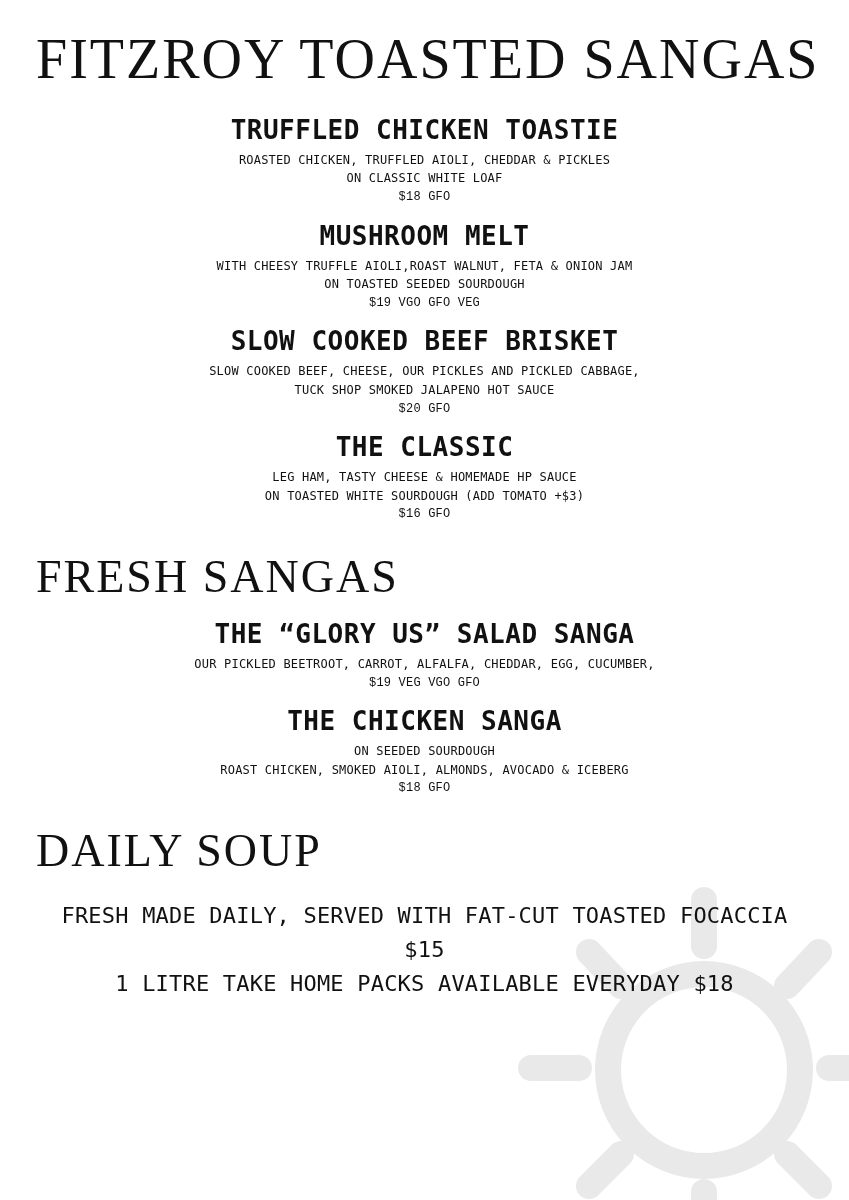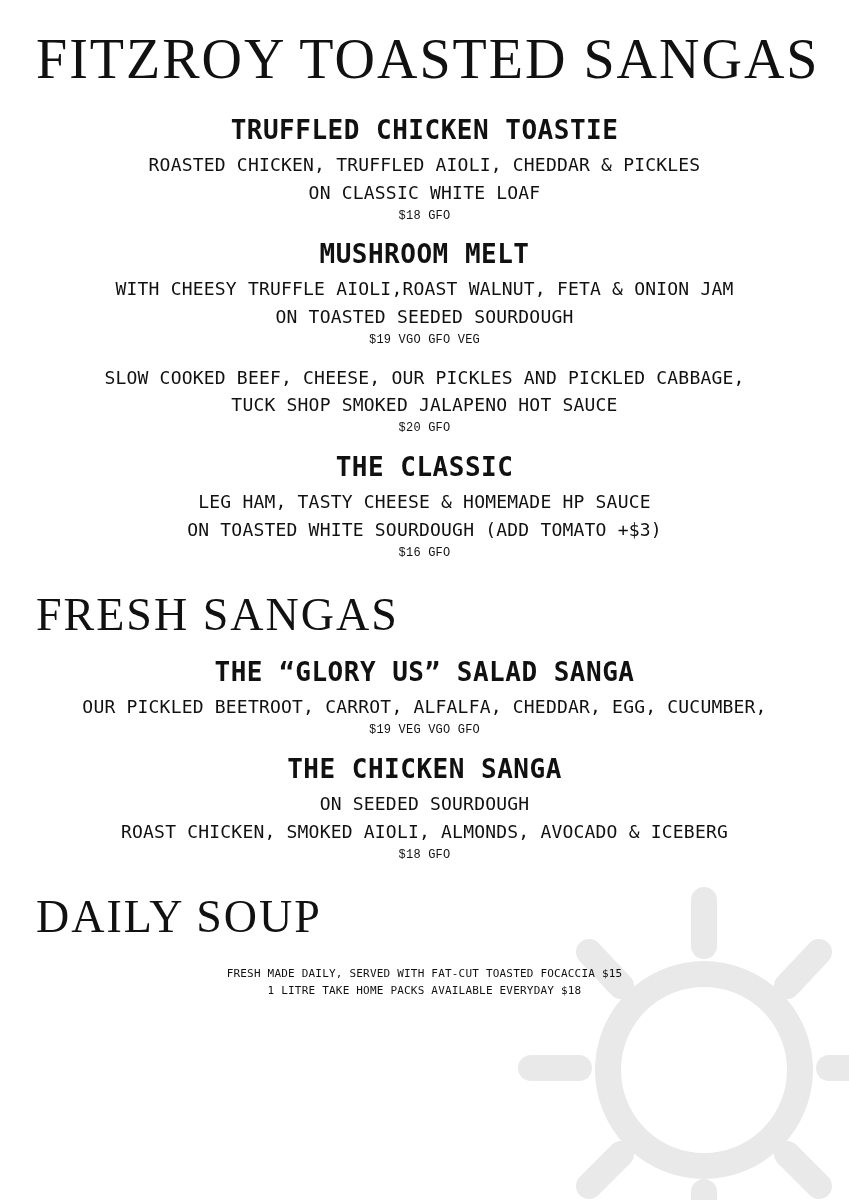--- a/index.html
+++ b/index.html
@@ -64,39 +64,39 @@
     font-family: "DejaVu Sans Mono", monospace;
     font-weight: 700;
     font-size: 26px;
     letter-spacing: 0.5px;
     margin-bottom: 6px;
   }
 
   .item-line {
     font-family: "DejaVu Sans Mono", monospace;
     font-weight: 400;
-    font-size: 18px;
+    font-size: 12px;
     letter-spacing: 0.2px;
     line-height: 1.55;
   }
 
   .item-price {
     font-family: Liberation Mono, monospace;
     font-weight: 400;
     font-size: 12px;
     letter-spacing: 0.2px;
     line-height: 1.55;
   }
 
   .soup-block {
     text-align: center;
     margin-top: 22px;
   }
   .soup-block .item-line {
-    font-size: 11px;
+    font-size: 22px;
   }
 </style>
 </head>
 <body>
 
 <svg class="watermark" viewBox="0 0 420 420" aria-hidden="true">
   <g fill="none" stroke="#e9e9e9" stroke-width="26" stroke-linecap="round">
     <circle cx="235" cy="230" r="96"></circle>
     <line x1="235" y1="60" x2="235" y2="106"></line>
     <line x1="120" y1="112" x2="152" y2="146"></line>
@@ -123,20 +123,21 @@
     </div>
 
     <div class="item">
       <div class="item-name">MUSHROOM MELT</div>
       <div class="item-line">WITH CHEESY TRUFFLE AIOLI,ROAST WALNUT, FETA &amp; ONION JAM</div>
       <div class="item-line">ON TOASTED SEEDED SOURDOUGH</div>
       <div class="item-price">$19 VGO GFO VEG</div>
     </div>
 
     <div class="item">
+      <div class="item-name">SLOW COOKED BEEF BRISKET</div>
       <div class="item-line">SLOW COOKED BEEF, CHEESE, OUR PICKLES AND PICKLED CABBAGE,</div>
       <div class="item-line">TUCK SHOP SMOKED JALAPENO HOT SAUCE</div>
       <div class="item-price">$20 GFO</div>
     </div>
 
     <div class="item">
       <div class="item-name">THE CLASSIC</div>
       <div class="item-line">LEG HAM, TASTY CHEESE &amp; HOMEMADE HP SAUCE</div>
       <div class="item-line">ON TOASTED WHITE SOURDOUGH (ADD TOMATO +$3)</div>
       <div class="item-price">$16 GFO</div>

